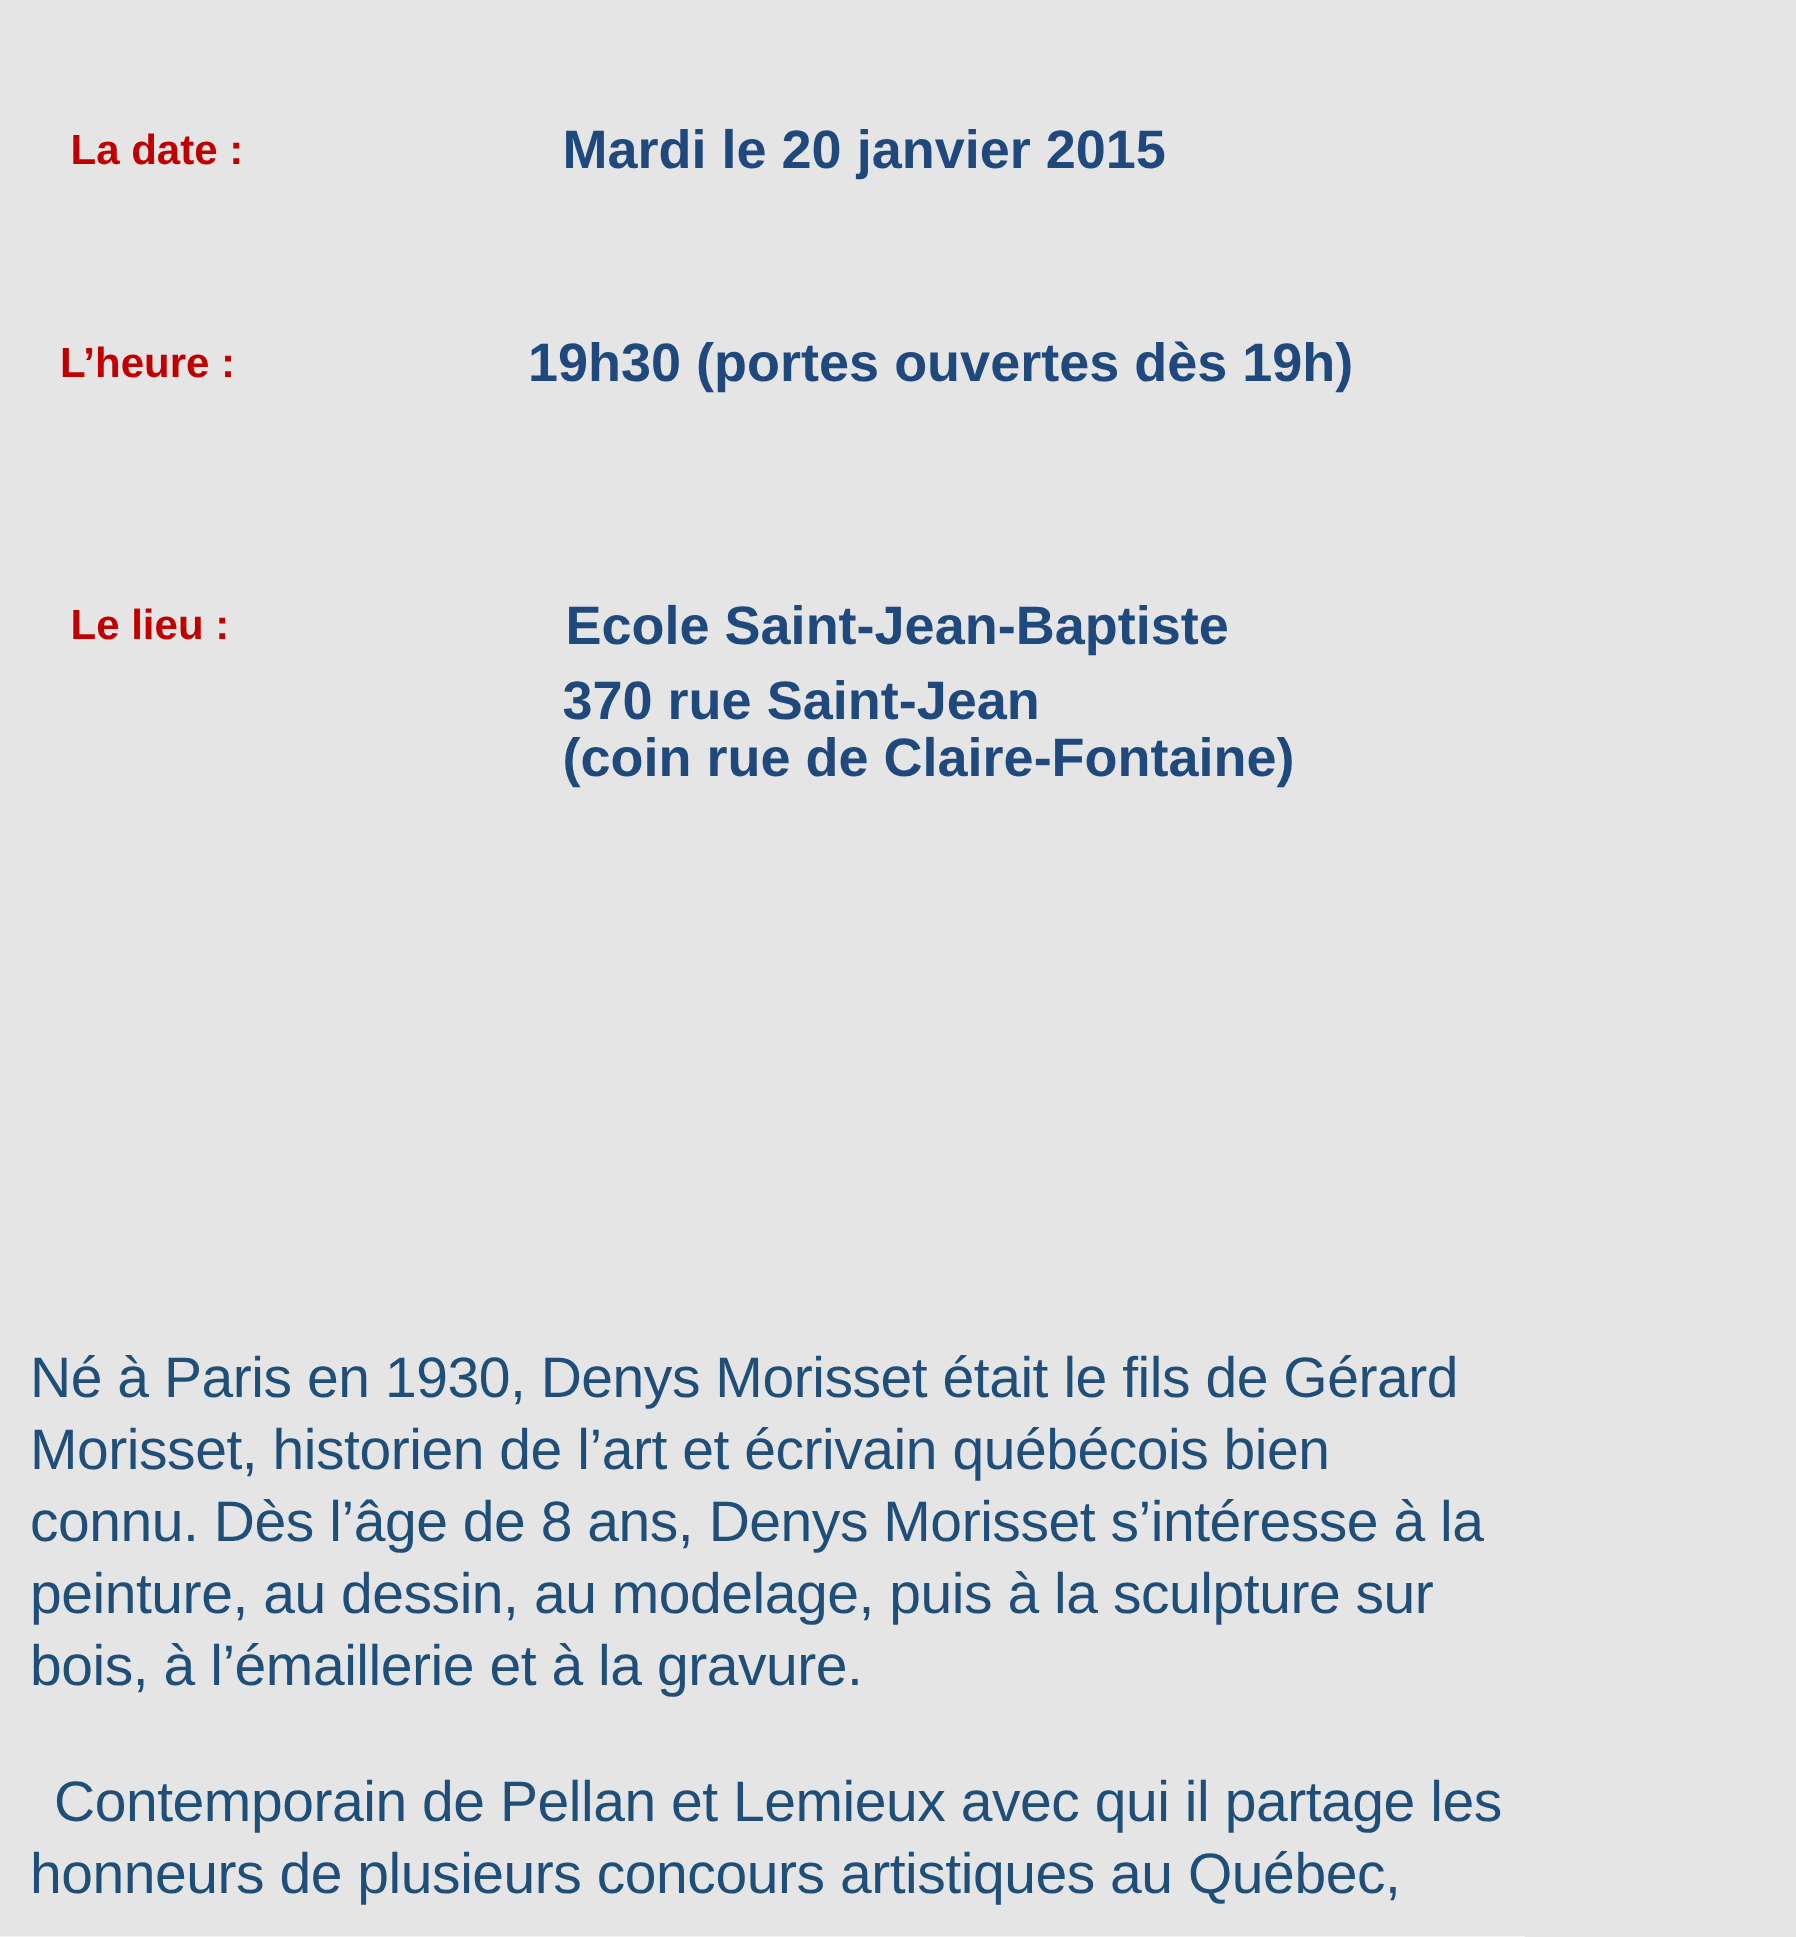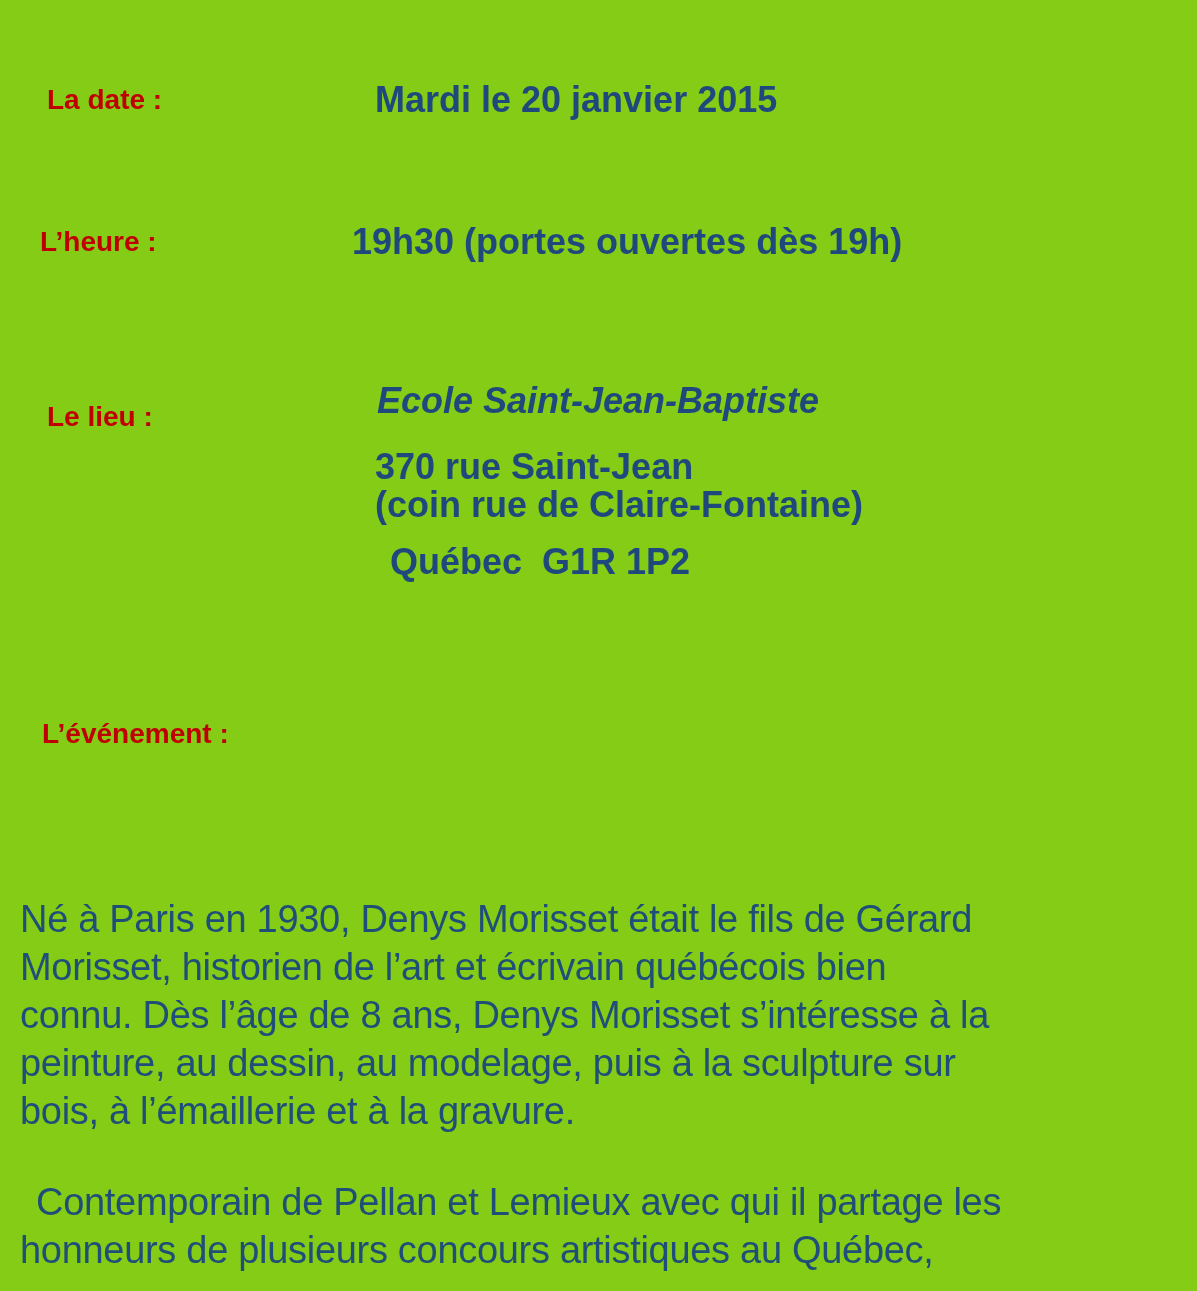--- a/index.html
+++ b/index.html
@@ -4,21 +4,21 @@
 <style>
   html, body {
     margin: 0;
     padding: 0;
     background: #ffffff;
   }
   #page {
     position: relative;
     width: 1197px;
     height: 1291px;
-    background: #84cc16;
+    background: #e5e5e5;
     overflow: hidden;
     font-family: "Liberation Sans", "DejaVu Sans", sans-serif;
   }
   .txt {
     position: absolute;
     white-space: pre;
   }
   .label {
     color: #c00000;
     font-weight: bold;
@@ -46,26 +46,24 @@
 
 <div id="page">
 
   <span class="txt label" style="left:47px; top:83px;">La date :</span>
   <span class="txt value" style="left:375px; top:83px;">Mardi le 20 janvier 2015</span>
 
   <span class="txt label" style="left:40px; top:225px;">L’heure :</span>
   <span class="txt value" style="left:352px; top:225px;">19h30 (portes ouvertes dès 19h)</span>
 
   <span class="txt label" style="left:47px; top:400px;">Le lieu :</span>
-  <span class="txt value" style="left:377px; top:384px;font-style:italic;">Ecole Saint-Jean-Baptiste</span>
+  <span class="txt value" style="left:377px; top:400px;">Ecole Saint-Jean-Baptiste</span>
   <span class="txt value" style="left:375px; top:450px;">370 rue Saint-Jean</span>
   <span class="txt value" style="left:375px; top:488px;">(coin rue de Claire-Fontaine)</span>
-  <span class="txt value" style="left:390px; top:545px;">Québec  G1R 1P2</span>
 
-  <span class="txt label" style="left:42px; top:717px;">L’événement :</span>
 
   <div>
     <span class="txt body-line" style="left:20px; top:895px;">Né à Paris en 1930, Denys Morisset était le fils de Gérard</span>
     <span class="txt body-line" style="left:20px; top:943px;">Morisset, historien de l’art et écrivain québécois bien</span>
     <span class="txt body-line" style="left:20px; top:991px;">connu. Dès l’âge de 8 ans, Denys Morisset s’intéresse à la</span>
     <span class="txt body-line" style="left:20px; top:1039px;">peinture, au dessin, au modelage, puis à la sculpture sur</span>
     <span class="txt body-line" style="left:20px; top:1087px;">bois, à l’émaillerie et à la gravure.</span>
   </div>
 
   <div>

